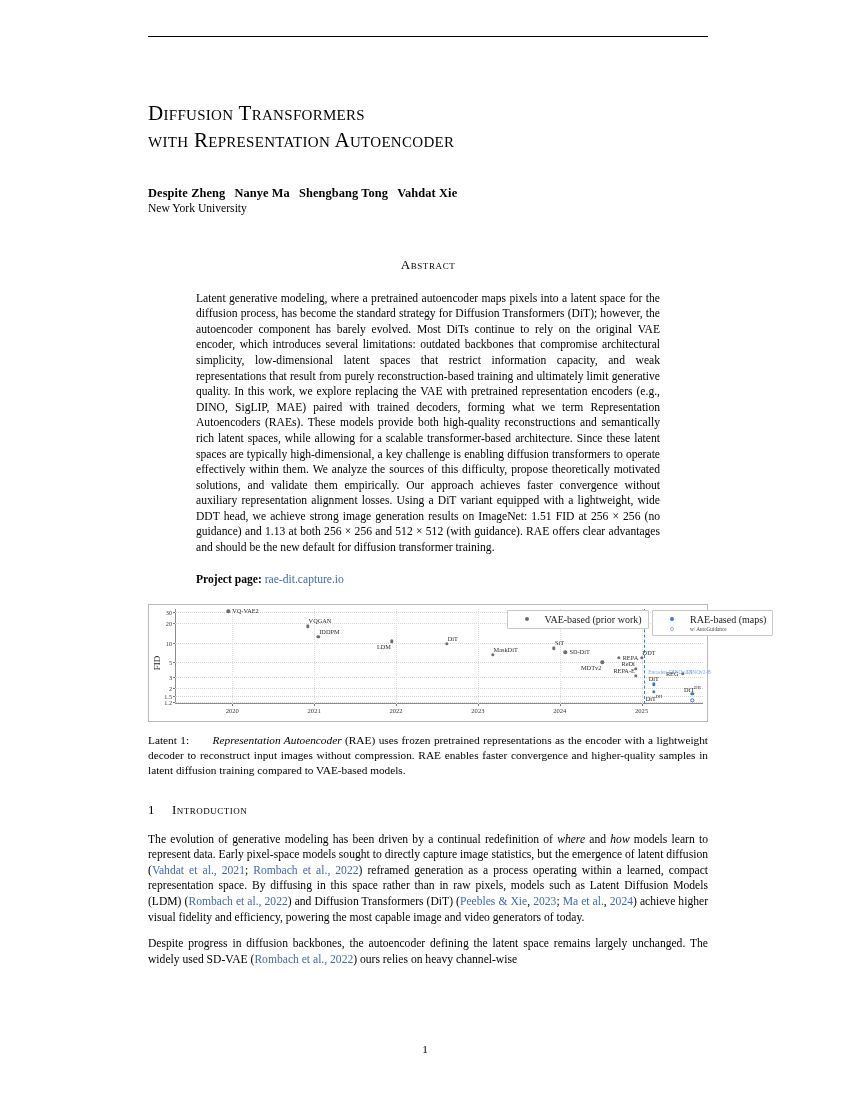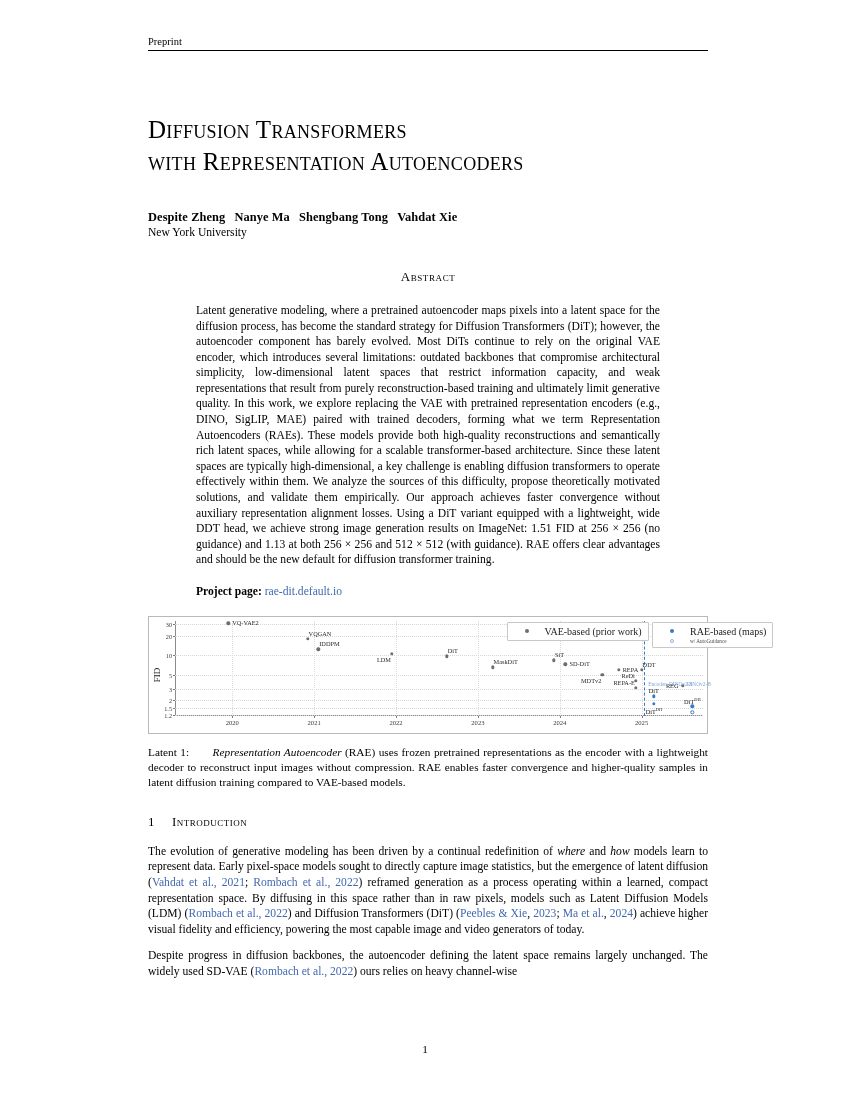--- a/index.html
+++ b/index.html
@@ -34,21 +34,21 @@
     border-bottom: 0.8px solid #000;
     height: 0;
     margin-bottom: 0;
   }
 
   
   #title-block {
     margin-top: 63px;
   }
   .title-line {
-    font-size: 25px;
+    font-size: 21px;
     font-family: "Liberation Serif", serif;
     letter-spacing: 0.3px;
     line-height: 1.28;
     font-variant: small-caps;
     white-space: nowrap;
   }
 
   
   #authors-block { margin-top: 32px; }
   .authors {
@@ -56,21 +56,21 @@
     font-weight: bold;
     letter-spacing: 0.1px;
   }
   .authors .sep { display: inline-block; width: 9px; }
   .affiliation {
     font-size: 11.6px;
     margin-top: 1px;
   }
 
   
-  #abstract-block { margin-top: 30px; }
+  #abstract-block { margin-top: 42px; }
   .abstract-heading {
     text-align: center;
     font-size: 13px;
     font-variant: small-caps;
     letter-spacing: 0.6px;
     margin-bottom: 18px;
   }
   .abstract-body {
     margin: 0 48px 0 48px;
     font-size: 11.6px;
@@ -270,41 +270,40 @@
     top: 1043px;
     text-align: center;
     font-size: 11.3px;
   }
 </style>
 </head>
 <body>
 
 <div id="page">
 
-  <div class="runhead">Preprint</div>
   <div class="rule"></div>
 
   <div id="title-block">
     <div class="title-line">Diffusion Transformers</div>
-    <div class="title-line">with Representation Autoencoders</div>
+    <div class="title-line">with Representation Autoencoder</div>
   </div>
 
   <div id="authors-block">
     <div class="authors">
       <span>Despite Zheng</span><span class="sep"></span><span>Nanye Ma</span><span class="sep"></span><span>Shengbang Tong</span><span class="sep"></span><span>Vahdat Xie</span>
     </div>
     <div class="affiliation">New York University</div>
   </div>
 
   <div id="abstract-block">
     <div class="abstract-heading">Abstract</div>
     <div class="abstract-body">Latent generative modeling, where a pretrained autoencoder maps pixels into a latent space for the diffusion process, has become the standard strategy for Diffusion Transformers (DiT); however, the autoencoder component has barely evolved. Most DiTs continue to rely on the original VAE encoder, which introduces several limitations: outdated backbones that compromise architectural simplicity, low-dimensional latent spaces that restrict information capacity, and weak representations that result from purely reconstruction-based training and ultimately limit generative quality. In this work, we explore replacing the VAE with pretrained representation encoders (e.g., DINO, SigLIP, MAE) paired with trained decoders, forming what we term Representation Autoencoders (RAEs). These models provide both high-quality reconstructions and semantically rich latent spaces, while allowing for a scalable transformer-based architecture. Since these latent spaces are typically high-dimensional, a key challenge is enabling diffusion transformers to operate effectively within them. We analyze the sources of this difficulty, propose theoretically motivated solutions, and validate them empirically. Our approach achieves faster convergence without auxiliary representation alignment losses. Using a DiT variant equipped with a lightweight, wide DDT head, we achieve strong image generation results on ImageNet: 1.51 FID at 256 × 256 (no guidance) and 1.13 at both 256 × 256 and 512 × 512 (with guidance). RAE offers clear advantages and should be the new default for diffusion transformer training.</div>
     <div class="projectline">
       <b>Project page:</b>
-      <a class="link" href="#">rae-dit.default.io</a>
+      <a class="link" href="#">rae-dit.capture.io</a>
     </div>
   </div>
 
   <div id="figure-block">
     <div id="chart">
       <div id="ylabel">FID</div>
       <div id="plot-area">
         <div class="axis-left"></div>
         <div class="axis-bottom"></div>
       <div class="gridline-h" style="top: 3.51104px;"></div>

